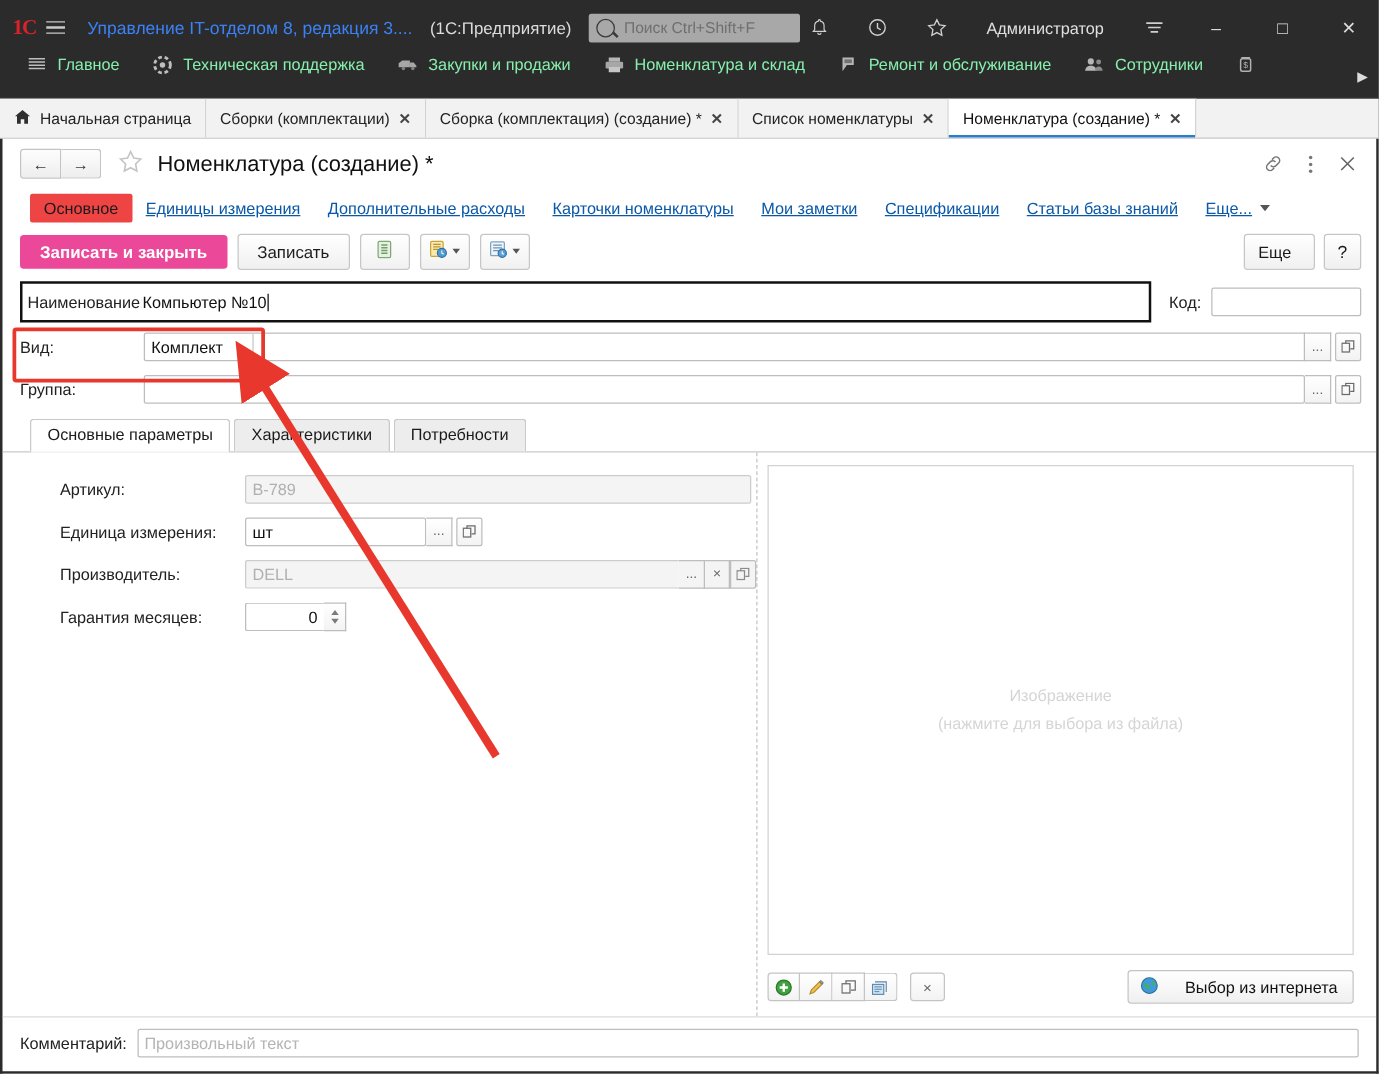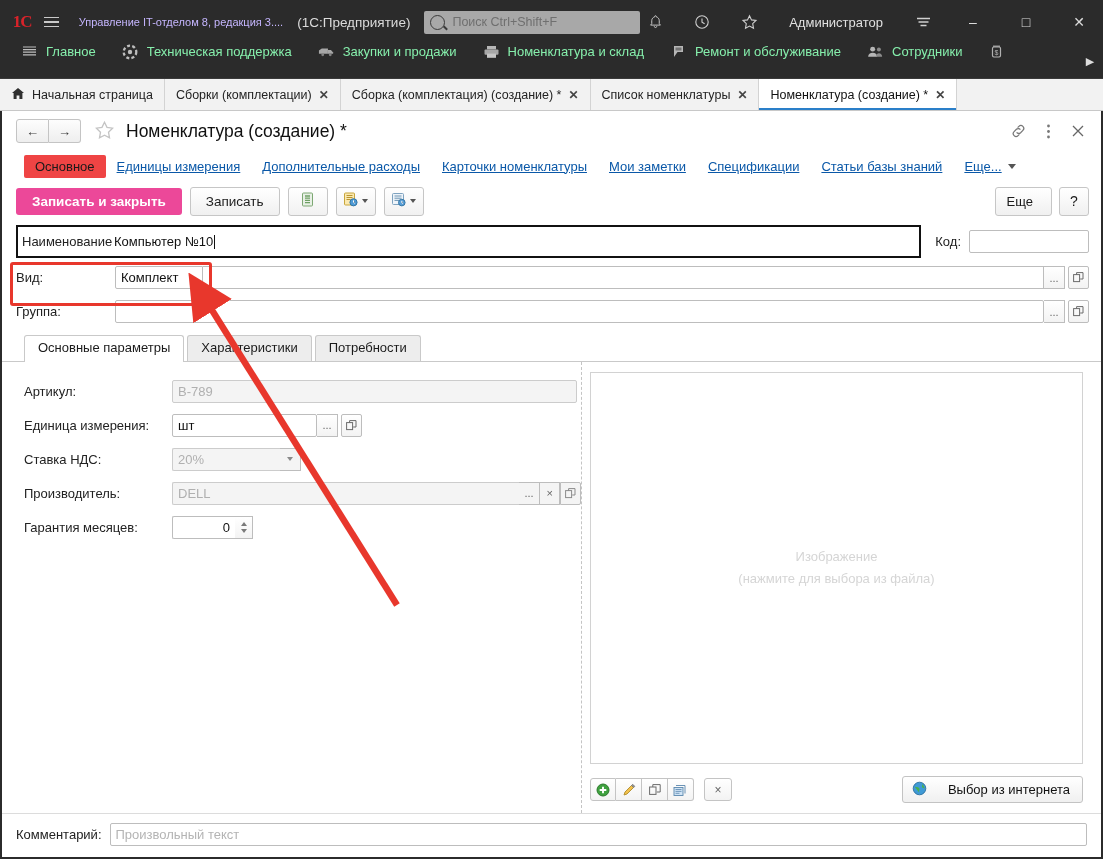--- a/index.html
+++ b/index.html
@@ -42,22 +42,22 @@
   .hamburger {
     width: 26px; height: 26px;
     margin-left: 8px;
     display: flex; flex-direction: column; justify-content: center; align-items: center;
     gap: 3px;
     cursor: pointer;
   }
   .hamburger i { display:block; width: 15px; height: 1.5px; background: #c9c9c9; }
   .app-title {
     margin-left: 18px;
-    color: #c4b5fd;
-    font-size: 11px;
+    color: #3b82f6;
+    font-size: 14px;
     white-space: nowrap;
   }
   .app-subtitle {
     margin-left: 14px;
     color: #dcdcdc;
     font-size: 13.5px;
     white-space: nowrap;
   }
   .search-box {
     margin-left: 14px;
@@ -370,20 +370,21 @@
     flex: 1 1 auto;
     display:flex;
     min-height: 0;
     position: relative;
   }
   .left-pane {
     width: 580px; flex: 0 0 auto;
     padding: 12px 0 0 22px;
     box-sizing:border-box;
     border-right: 1px dashed #c4c4c4;
+    margin-left: 24px;
   }
   .right-pane {
     flex: 1 1 auto;
     padding: 10px 18px 10px 8px;
     box-sizing: border-box;
     display:flex; flex-direction:column;
   }
   .lrow { display:flex; align-items:center; height: 34px; }
   .llabel { width: 148px; flex:0 0 auto; font-size:13px; color:#222; }
 
@@ -750,29 +751,20 @@
           </div>
           <div class="fldbtn">...</div>
           <div class="fldbtn sep">
             <svg width="11" height="11" viewBox="0 0 11 11">
                 <rect x="0.6" y="2.6" width="6" height="7" fill="none" stroke="#6b6b6b" stroke-width="1"></rect>
                 <path d="M3.6 2.6V.6h6.4v6.4H7.2" fill="none" stroke="#6b6b6b" stroke-width="1"></path>
               </svg>
           </div>
         </div>
 
-        <div class="lrow">
-          <div class="llabel">Ставка НДС:</div>
-          <div class="inp disabled" style="width:108px;border-right:none;border-radius:2px 0 0 2px;">
-            <span>20%</span>
-          </div>
-          <div class="fldbtn" style="background:#f4f4f4;">
-            <span style="border-left:3.5px solid transparent;border-right:3.5px solid transparent;border-top:4.5px solid #8a8a8a;"></span>
-          </div>
-        </div>
 
         <div class="lrow">
           <div class="llabel">Производитель:</div>
           <div class="inp disabled" style="width:355px;border-right:none;border-radius:2px 0 0 2px;">
             <span>DELL</span>
           </div>
           <div class="fldbtn" style="background:#f4f4f4;">...</div>
           <div class="fldbtn" style="background:#f4f4f4;">×</div>
           <div class="fldbtn sep" style="background:#f4f4f4;margin-left:0;border-radius:0 2px 2px 0;">
             <svg width="11" height="11" viewBox="0 0 11 11">

